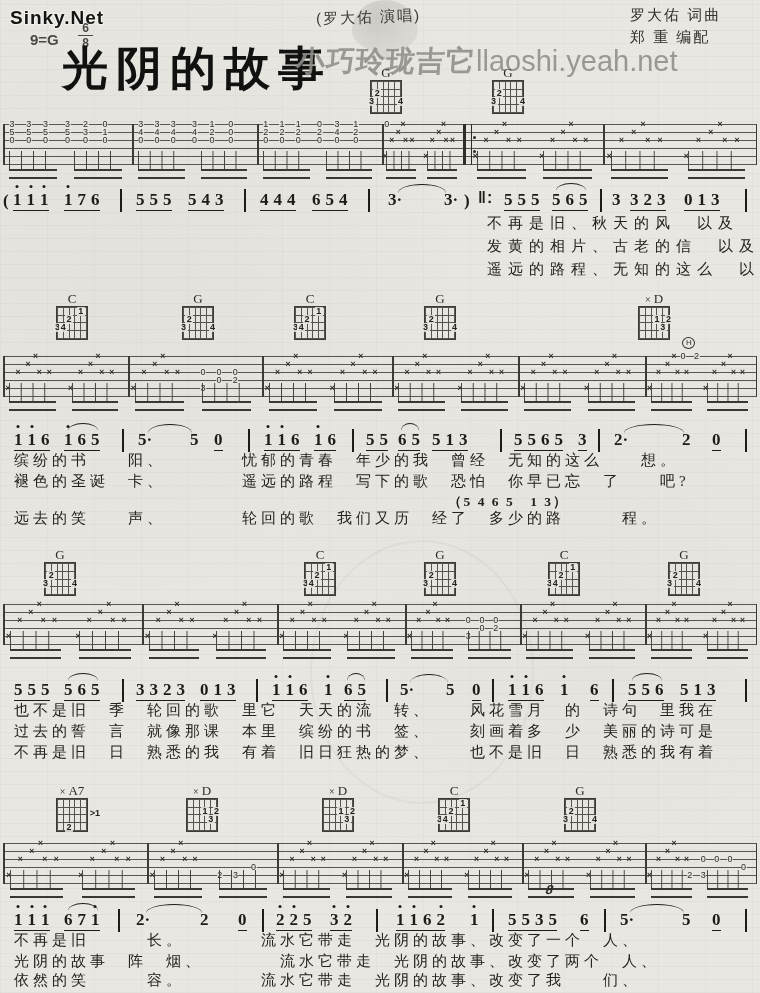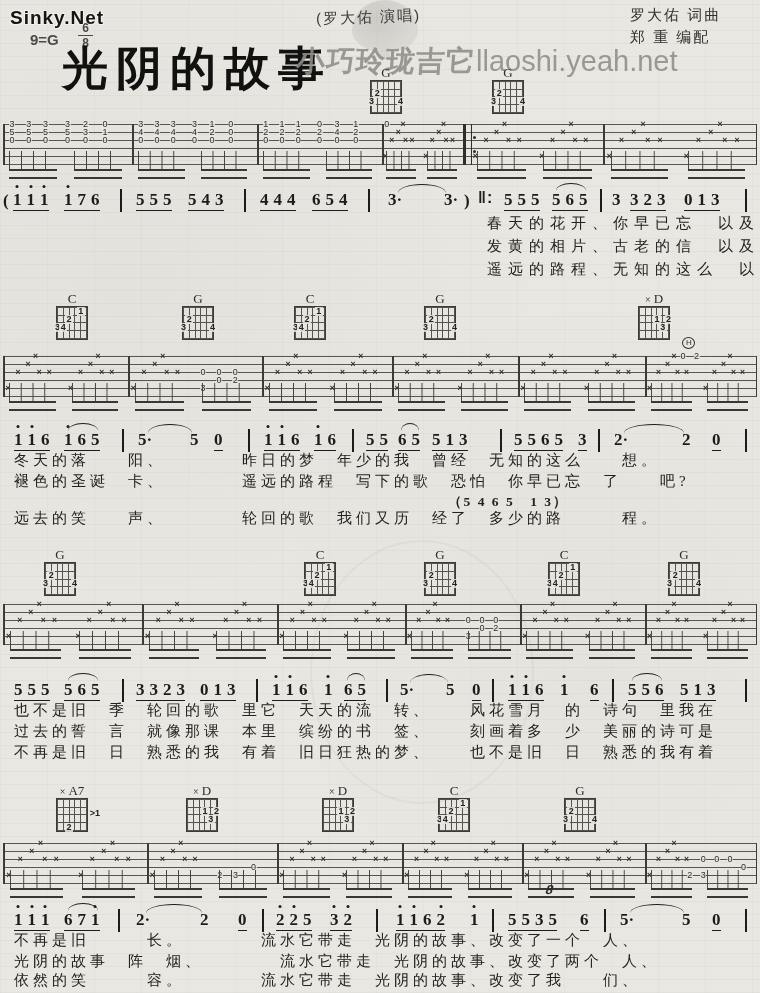--- a/index.html
+++ b/index.html
@@ -951,24 +951,24 @@
         </div>
         <div class="tie" style="position: absolute; left: 630px; top: -7px; width: 54px; height: 8px;"></div>
         <div class="mg" style="left: 682px;">
           <span class="note">5</span>
         </div>
         <div class="mg ul" style="left: 712px;">
           <span class="note">0</span>
         </div>
         <div class="mbar" style="left: 745px;"></div>
       </div>
-      <div class="lyr row1" style="position: absolute; left: 487px; top: 214px;">春天的花开、你早已忘　以及</div>
+      <div class="lyr row1" style="position: absolute; left: 487px; top: 214px;">不再是旧、秋天的风　以及</div>
       <div class="lyr row1" style="position: absolute; left: 487px; top: 237px;">发黄的相片、古老的信　以及</div>
       <div class="lyr row1" style="position: absolute; left: 487px; top: 260px;">遥远的路程、无知的这么　以及</div>
-      <div class="lyr" style="position: absolute; left: 14px; top: 451px;">冬天的落　　阳、　　　　昨日的梦　年少的我　曾经　无知的这么　　想。</div>
+      <div class="lyr" style="position: absolute; left: 14px; top: 451px;">缤纷的书　　阳、　　　　忧郁的青春　年少的我　曾经　无知的这么　　想。</div>
       <div class="lyr" style="position: absolute; left: 14px; top: 472px;">褪色的圣诞　卡、　　　　遥远的路程　写下的歌　恐怕　你早已忘　了　　吧?</div>
       <div class="lyr small" style="position: absolute; left: 448px; top: 493px;">（5 4 6 5　1 3）</div>
       <div class="lyr" style="position: absolute; left: 14px; top: 509px;">远去的笑　　声、　　　　轮回的歌　我们又历　经了　多少的路　　　程。</div>
       <div class="lyr" style="position: absolute; left: 14px; top: 701px;">也不是旧　季　轮回的歌　里它　天天的流　转、　　风花雪月　的　诗句　里我在</div>
       <div class="lyr" style="position: absolute; left: 14px; top: 722px;">过去的誓　言　就像那课　本里　缤纷的书　签、　　刻画着多　少　美丽的诗可是</div>
       <div class="lyr" style="position: absolute; left: 14px; top: 743px;">不再是旧　日　熟悉的我　有着　旧日狂热的梦、　　也不是旧　日　熟悉的我有着</div>
       <div class="lyr" style="position: absolute; left: 14px; top: 931px;">不再是旧　　　长。　　　　流水它带走　光阴的故事、改变了一个　人、</div>
       <div class="lyr" style="position: absolute; left: 14px; top: 952px;">光阴的故事　阵　烟、　　　　流水它带走　光阴的故事、改变了两个　人、</div>
       <div class="lyr" style="position: absolute; left: 14px; top: 971px;">依然的笑　　　容。　　　　流水它带走　光阴的故事、改变了我　　们、</div>
     </div>

